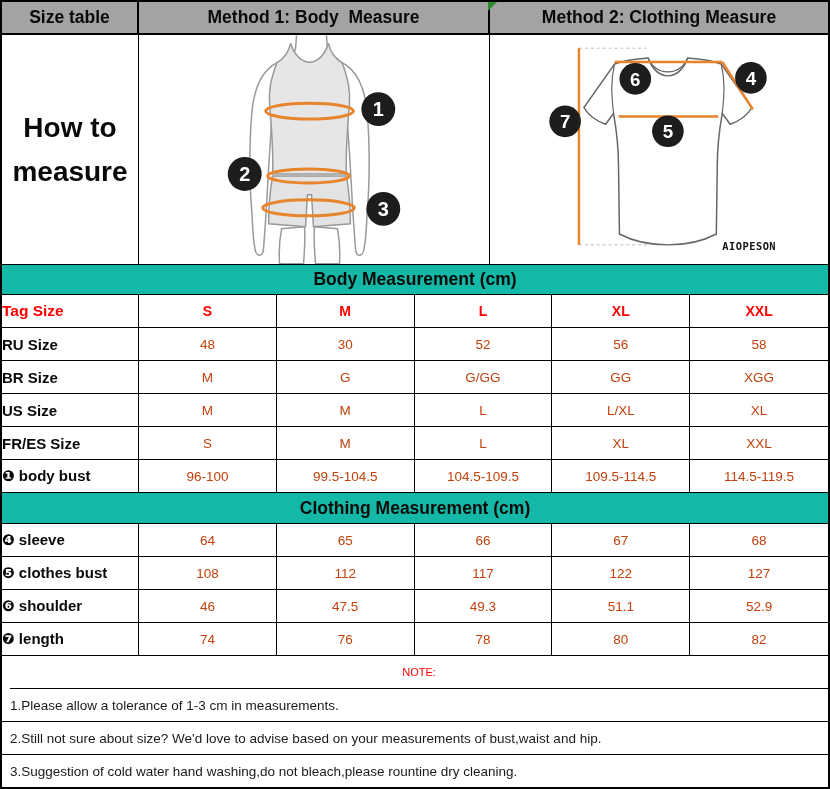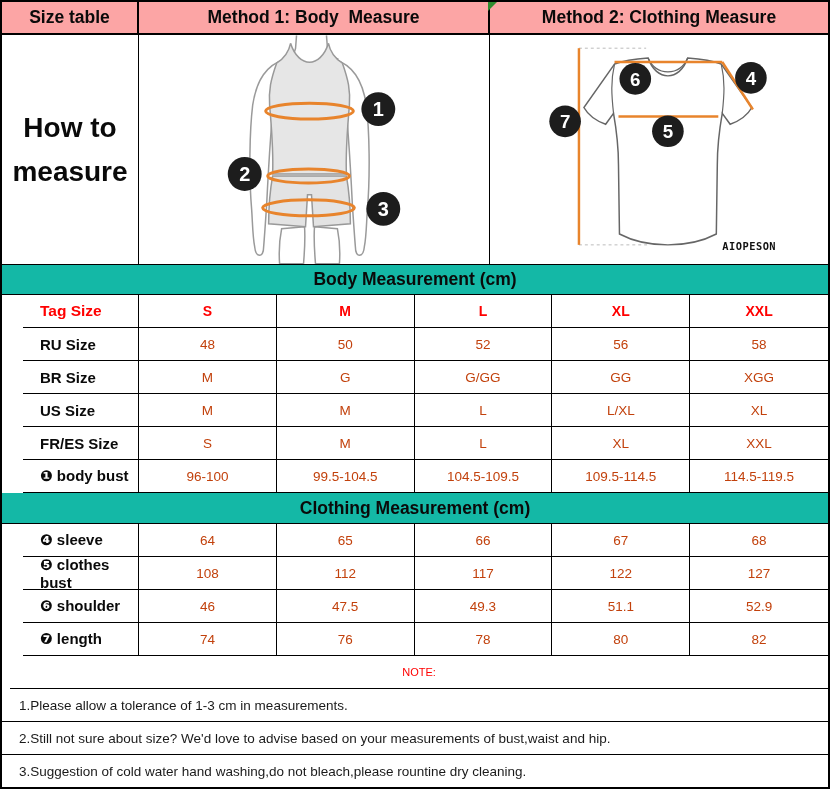--- a/index.html
+++ b/index.html
@@ -11,21 +11,21 @@
     border:2px solid #000;
     background:#fff;
     display:flex; flex-direction:column;
     position:relative;
   }
 
   
   .top-header{
     display:grid; grid-template-columns:137px 351px 1fr;
     height:33px; flex:0 0 33px;
-    background:#fca5a5;
+    background:#a3a3a3;
     border-bottom:2px solid #000;
   }
   .th-cell{
     display:flex; align-items:center; justify-content:center;
     font-weight:bold; font-size:17.5px; color:#0a0a0a;
     border-right:2px solid #000; white-space:pre-wrap;
   }
   .th-cell:last-child{ border-right:none;text-align:center; }
 
   .green-flag{
@@ -68,38 +68,38 @@
     display:grid; grid-template-columns:137px repeat(5,1fr);
     height:33px; flex:0 0 33px;
   }
   .cell{
     border-right:1.5px solid #000; border-bottom:1.5px solid #000;
     display:flex; align-items:center; justify-content:center;
     font-size:13.5px; color:#c2410c; overflow:hidden;
   }
   .cell:last-child{ border-right:none; }
   .cell.rlabel{
-    justify-content:flex-start; padding-left:17px;
-    font-weight:bold; font-size:15px; color:#0a0a0a;margin-left:21px;
+    justify-content:flex-start; padding-left:0;
+    font-weight:bold; font-size:15px; color:#0a0a0a;
   }
   .trow.tag-row .cell{ color:#ff0000; font-weight:bold; font-size:14px; }
   .trow.tag-row .cell.rlabel{ font-size:15.5px; }
 
   
   .note-title{
     height:33px; flex:0 0 33px;
     border-bottom:1.5px solid #000;
     display:flex; align-items:center; justify-content:center;
     color:#ff0000; font-size:11px;margin-left:8px;
   }
   .note-row{
     height:33px; flex:0 0 33px;
     border-bottom:1.5px solid #000;
     display:flex; align-items:center;
-    padding-left:17px; font-size:13.5px; color:#1a1a1a;
+    padding-left:8px; font-size:13.5px; color:#1a1a1a;
   }
   .note-row.last{ border-bottom:none; flex:1 1 auto; }
 
   .brand-text{
     font-family:"DejaVu Sans Mono",monospace;
     font-weight:bold; letter-spacing:0.5px;
   }
 </style>
 </head>
 <body>
@@ -200,21 +200,21 @@
     <div class="cell">S</div>
     <div class="cell">M</div>
     <div class="cell">L</div>
     <div class="cell">XL</div>
     <div class="cell">XXL</div>
   </div>
 
   <div class="trow">
     <div class="cell rlabel">RU Size</div>
     <div class="cell">48</div>
-    <div class="cell">50</div>
+    <div class="cell">30</div>
     <div class="cell">52</div>
     <div class="cell">56</div>
     <div class="cell">58</div>
   </div>
 
   <div class="trow">
     <div class="cell rlabel">BR Size</div>
     <div class="cell">M</div>
     <div class="cell">G</div>
     <div class="cell">G/GG</div>

